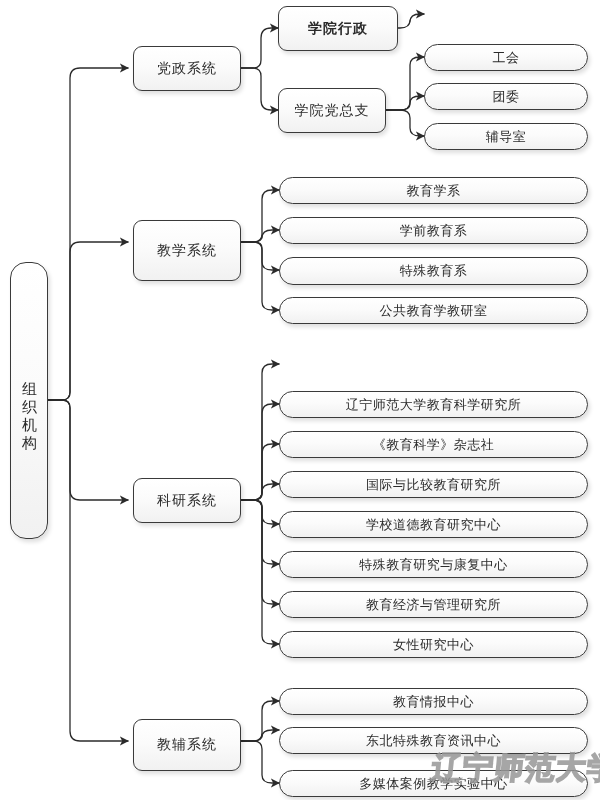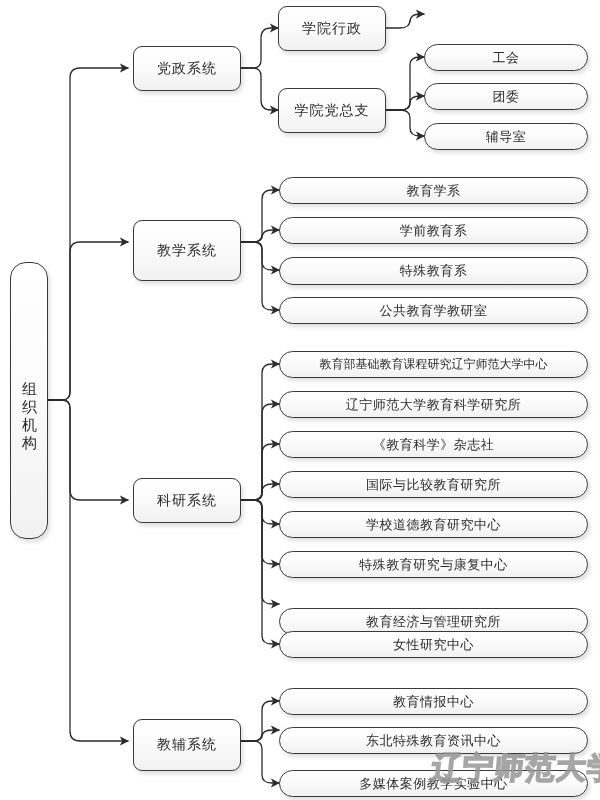--- a/index.html
+++ b/index.html
@@ -155,52 +155,51 @@
   <div class="node node-root" style="left:10px; top:262px; width:38px; height:277px;">组织机构</div>
 
   <div class="node node-system" style="left:133px; top:46px; width:108px; height:45px;">党政系统</div>
 
   <div class="node node-system" style="left:133px; top:220px; width:108px; height:61px;">教学系统</div>
 
   <div class="node node-system" style="left:133px; top:478px; width:108px; height:45px;">科研系统</div>
 
   <div class="node node-system" style="left:133px; top:719px; width:108px; height:52px;">教辅系统</div>
 
-  <div class="node node-sub" style="left:278px; top:6px; width:108px; height:45px;">学院行政</div>
+  <div class="node node-sub" style="left:278px; top:6px; width:120px; height:45px;font-weight:bold;">学院行政</div>
 
   <div class="node node-sub" style="left:278px; top:88px; width:108px; height:45px;">学院党总支</div>
 
 
   <div class="node node-leaf" style="left:424px; top:44px; width:164px; height:27px;">工会</div>
 
   <div class="node node-leaf" style="left:424px; top:83px; width:164px; height:27px;">团委</div>
 
   <div class="node node-leaf" style="left:424px; top:123px; width:164px; height:27px;">辅导室</div>
 
   <div class="node node-leaf" style="left:279px; top:177px; width:309px; height:27px;">教育学系</div>
 
   <div class="node node-leaf" style="left:279px; top:217px; width:309px; height:27px;">学前教育系</div>
 
   <div class="node node-leaf" style="left:279px; top:257px; width:309px; height:28px;">特殊教育系</div>
 
   <div class="node node-leaf" style="left:279px; top:297px; width:309px; height:27px;">公共教育学教研室</div>
 
-  <div class="node node-leaf leaf-small" style="left:279px; top:351px; width:309px; height:27px;">教育部基础教育课程研究辽宁师范大学中心</div>
 
   <div class="node node-leaf" style="left:279px; top:391px; width:309px; height:27px;">辽宁师范大学教育科学研究所</div>
 
   <div class="node node-leaf" style="left:279px; top:431px; width:309px; height:27px;">《教育科学》杂志社</div>
 
   <div class="node node-leaf" style="left:279px; top:471px; width:309px; height:27px;">国际与比较教育研究所</div>
 
   <div class="node node-leaf" style="left:279px; top:511px; width:309px; height:27px;">学校道德教育研究中心</div>
 
   <div class="node node-leaf" style="left:279px; top:551px; width:309px; height:27px;">特殊教育研究与康复中心</div>
 
-  <div class="node node-leaf" style="left:279px; top:591px; width:309px; height:27px;margin-top:17px;">教育经济与管理研究所</div>
+  <div class="node node-leaf" style="left:279px; top:591px; width:309px; height:27px;">教育经济与管理研究所</div>
 
   <div class="node node-leaf" style="left:279px; top:631px; width:309px; height:27px;">女性研究中心</div>
 
   <div class="node node-leaf" style="left:279px; top:688px; width:309px; height:27px;">教育情报中心</div>
 
   <div class="node node-leaf" style="left:279px; top:727px; width:309px; height:27px;">东北特殊教育资讯中心</div>
 
   <div class="node node-leaf" style="left:279px; top:770px; width:309px; height:27px;">多媒体案例教学实验中心</div>
 
   <div id="watermark">辽宁师范大学</div>

